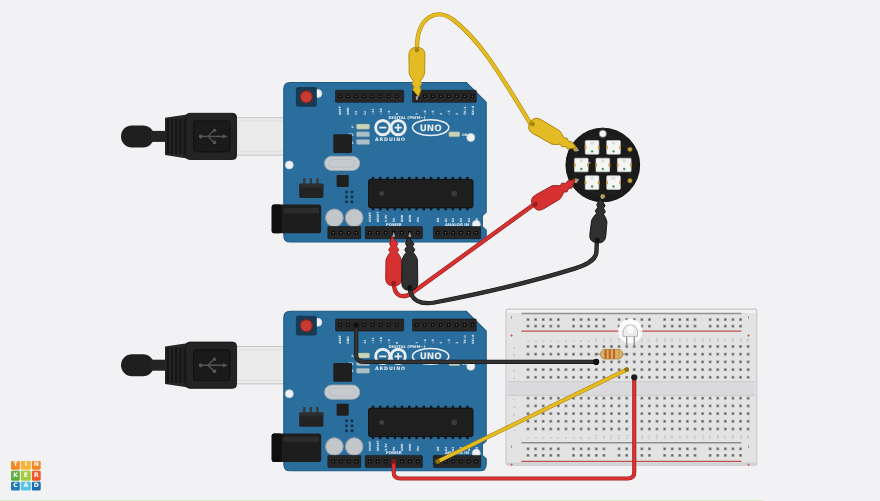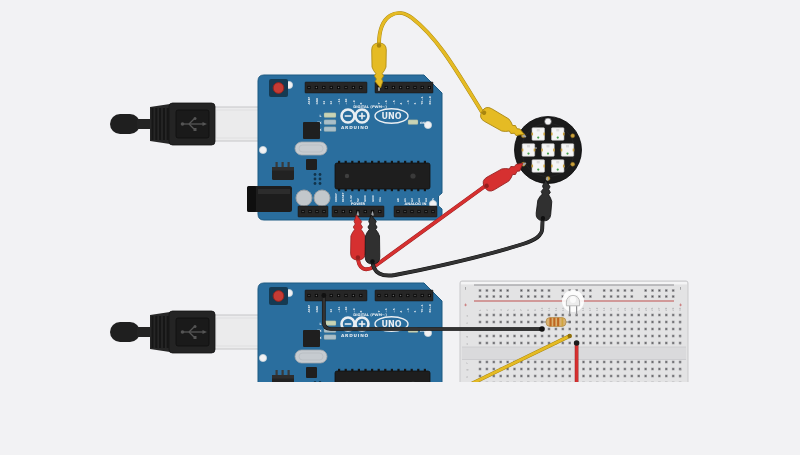--- a/index.html
+++ b/index.html
@@ -1,16 +1,16 @@
 <!DOCTYPE html>
 <html><head>
 <meta charset="utf-8">
 <style>
   html,body{margin:0;padding:0;background:#f2f2f4;}
-  .canvas{position:relative;width:800px;height:382px;overflow:hidden;background:#84cc16;
+  .canvas{position:relative;width:800px;height:455px;overflow:hidden;background:#84cc16;
           font-family:"DejaVu Sans", sans-serif;}
   svg text{font-family:"DejaVu Sans", sans-serif;}
   .logo{position:absolute;left:10px;top:419px;display:grid;
         grid-template-columns:repeat(3,8.4px);grid-auto-rows:8.4px;gap:1px;}
   .logo div{color:#fff;font-size:5.6px;font-weight:bold;display:flex;align-items:center;
             justify-content:center;border-radius:1px;}
 </style>
 </head>
 <body>
 

